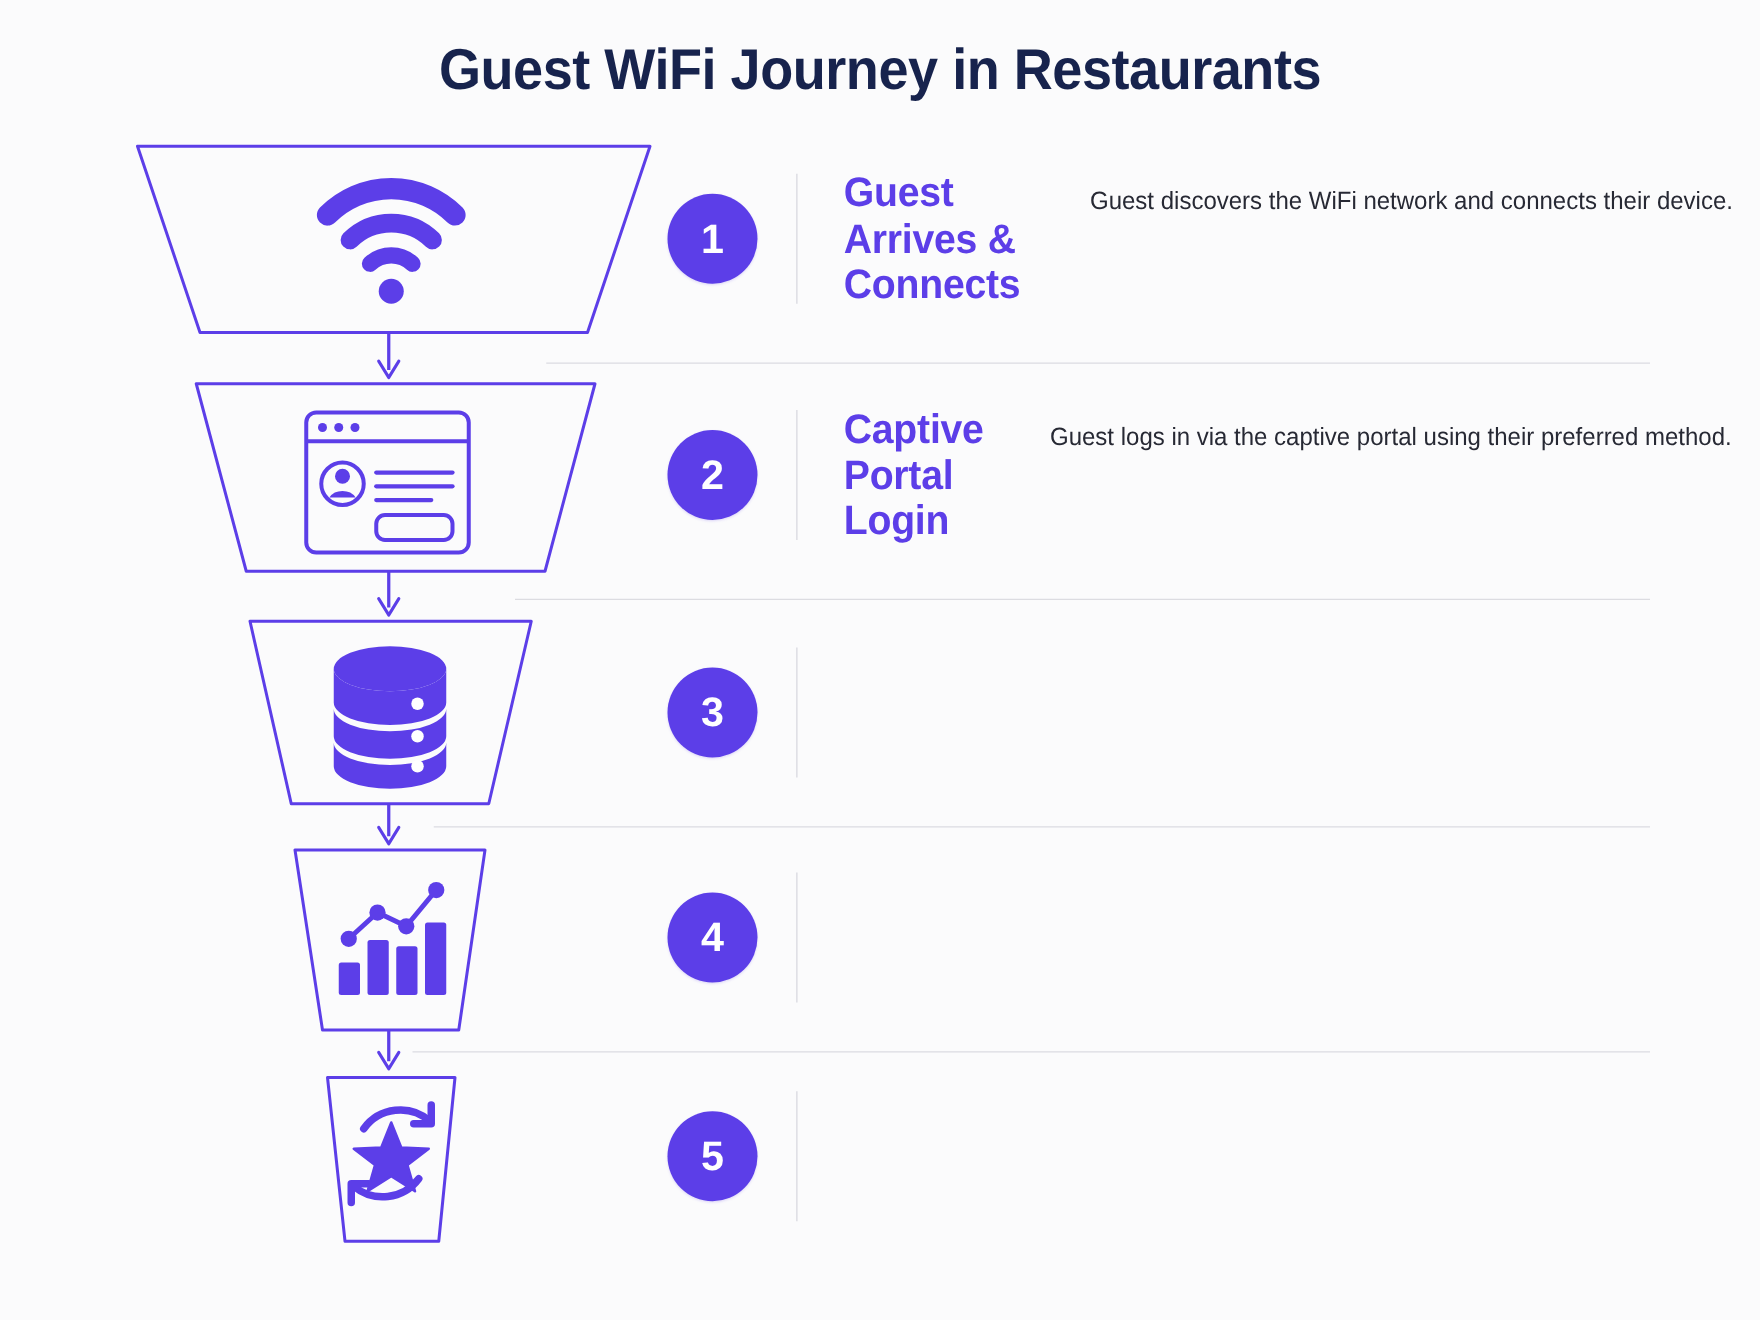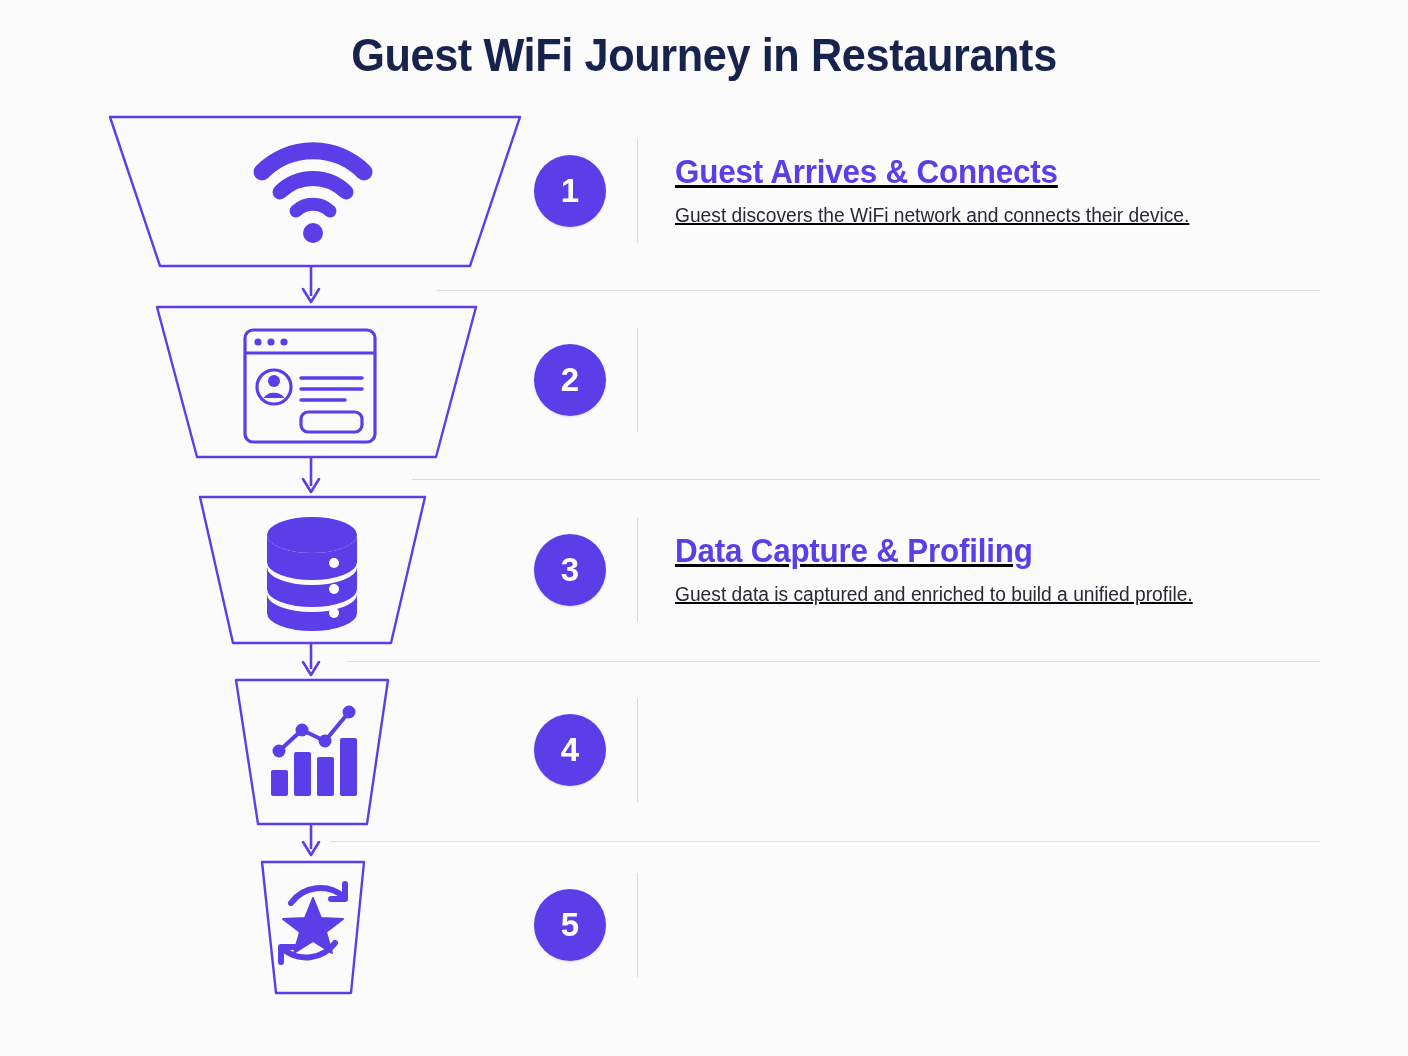--- a/index.html
+++ b/index.html
@@ -67,23 +67,21 @@
   }
   .step-divider {
     width: 1px;
     height: 104px;
     background: #d8d8de;
     margin-left: 31px;
     margin-right: 37px;
   }
   .step-text {
     display: flex;
-    flex-direction: column;
     justify-content: flex-end;
-    text-decoration: underline;
   }
   .step-title {
     font-size: 33px;
     font-weight: bold;
     color: #5c3ee8;
     line-height: 1.12;
     letter-spacing: -0.2px;
     font-family: "Liberation Sans", sans-serif;
     transform: scaleX(0.95);
     transform-origin: left center;
@@ -220,29 +218,29 @@
     <div class="step-divider"></div>
     <div class="step-text">
       <div class="step-title">Guest Arrives &amp; Connects</div>
       <div class="step-desc">Guest discovers the WiFi network and connects their device.</div>
     </div>
   </div>
 
   <div class="step-row" style="top:320px;">
     <div class="step-badge">2</div>
     <div class="step-divider"></div>
+    <div class="step-text">
+      <div class="step-title">Captive Portal Login</div>
+      <div class="step-desc">Guest logs in via the captive portal using their preferred method.</div>
+    </div>
   </div>
 
   <div class="step-row" style="top:510px;">
     <div class="step-badge">3</div>
     <div class="step-divider"></div>
-    <div class="step-text">
-      <div class="step-title">Data Capture &amp; Profiling</div>
-      <div class="step-desc">Guest data is captured and enriched to build a unified profile.</div>
-    </div>
   </div>
 
   <div class="step-row" style="top:690px;">
     <div class="step-badge">4</div>
     <div class="step-divider"></div>
   </div>
 
   <div class="step-row" style="top:865px;">
     <div class="step-badge">5</div>
     <div class="step-divider"></div>

